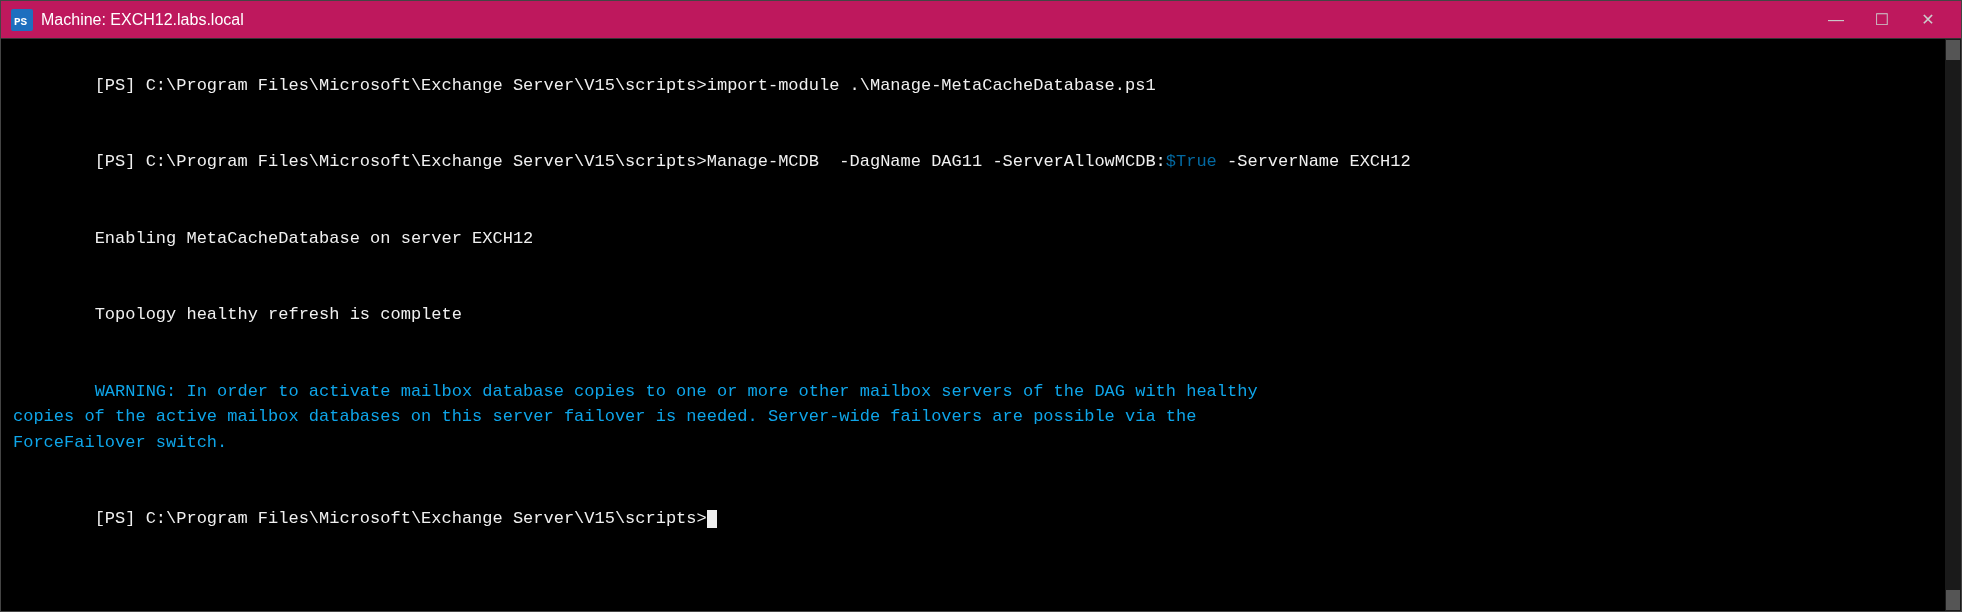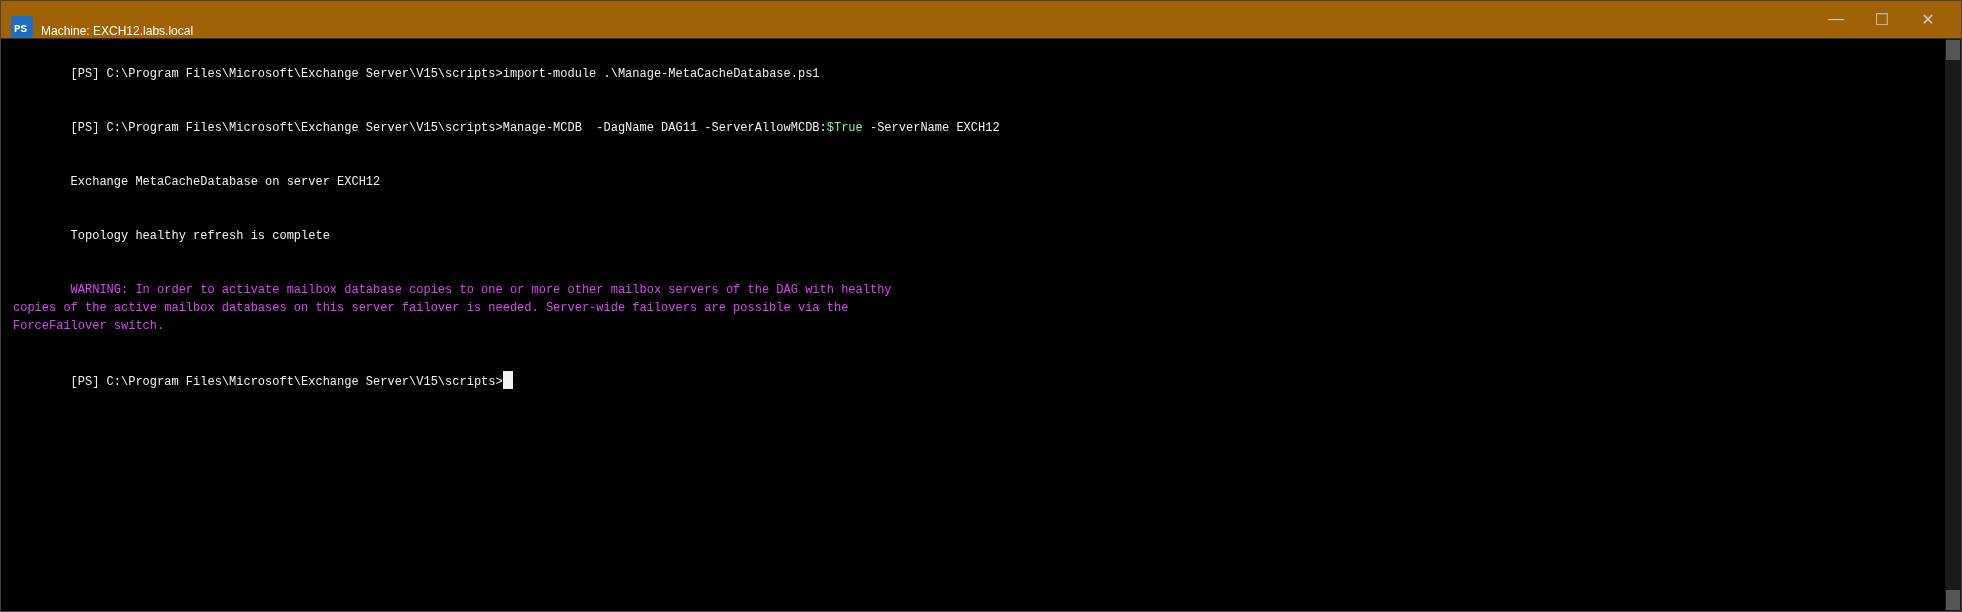--- a/index.html
+++ b/index.html
@@ -19,39 +19,39 @@
     .window {
       width: 1962px;
       height: 612px;
       background: #000000;
       border: 1px solid #444;
       display: flex;
       flex-direction: column;
     }
 
     .titlebar {
-      background: #a16207;
+      background: #be185d;
       height: 38px;
       display: flex;
-      align-items: flex-end;
+      align-items: center;
       padding: 0 10px;
       flex-shrink: 0;
       border-bottom: 1px solid #333;
     }
 
     .titlebar-icon {
       width: 22px;
       height: 22px;
       margin-right: 8px;
       flex-shrink: 0;
     }
 
     .titlebar-title {
       color: #ffffff;
-      font-size: 12px;
+      font-size: 16px;
       font-family: 'Segoe UI', Arial, sans-serif;
       flex: 1;
     }
 
     .titlebar-buttons {
       display: flex;
       align-items: center;
       gap: 0;
     }
 
@@ -62,40 +62,40 @@
       align-items: center;
       justify-content: center;
       color: #cccccc;
       font-size: 16px;
       cursor: pointer;
       font-family: 'Segoe UI', Arial, sans-serif;
     }
 
     .terminal-line {
       color: #f0f0f0;
-      font-size: 12px;
+      font-size: 17px;
       line-height: 1.5;
       white-space: pre-wrap;
       word-break: break-all;
     }
 
     .terminal-line.warning {
-      color: #d946ef;
+      color: #0ea5e9;
     }
 
     .prompt {
       color: #f0f0f0;
     }
 
     .cmd-text {
       color: #f0f0f0;
     }
 
     .highlight-true {
-      color: #86efac;
+      color: #0369a1;
       text-align: right;
     }
 
     .terminal-content-wrapper {
       display: flex;
       flex: 1;
       overflow: hidden;
     }
 
     .terminal-main {
@@ -168,21 +168,21 @@
 
       <div class="terminal-line">
         <span class="prompt">[PS] C:\Program Files\Microsoft\Exchange Server\V15\scripts&gt;</span><span class="cmd-text">import-module .\Manage-MetaCacheDatabase.ps1</span>
       </div>
 
       <div class="terminal-line">
         <span class="prompt">[PS] C:\Program Files\Microsoft\Exchange Server\V15\scripts&gt;</span><span class="cmd-text">Manage-MCDB  -DagName DAG11 -ServerAllowMCDB:</span><span class="highlight-true">$True</span><span class="cmd-text"> -ServerName EXCH12</span>
       </div>
 
       <div class="terminal-line">
-        <span>Exchange MetaCacheDatabase on server EXCH12</span>
+        <span>Enabling MetaCacheDatabase on server EXCH12</span>
       </div>
 
 
       <div class="terminal-line">
         <span>Topology healthy refresh is complete</span>
       </div>
 
       <div class="terminal-line warning">
         <span>WARNING: In order to activate mailbox database copies to one or more other mailbox servers of the DAG with healthy
 copies of the active mailbox databases on this server failover is needed. Server-wide failovers are possible via the

